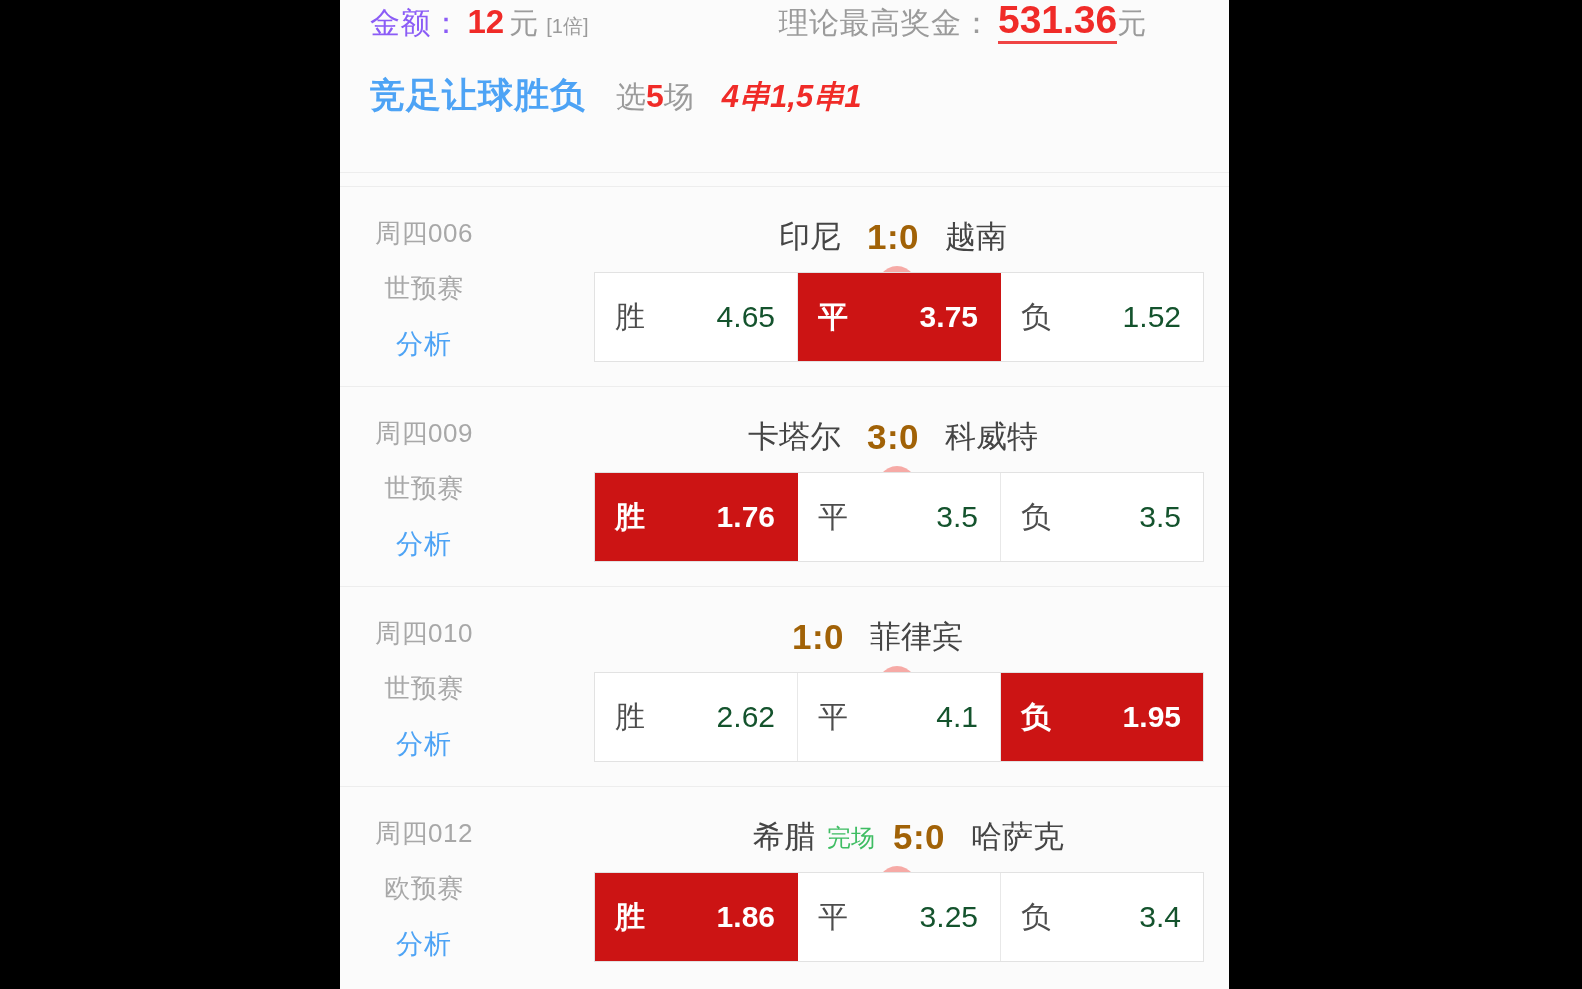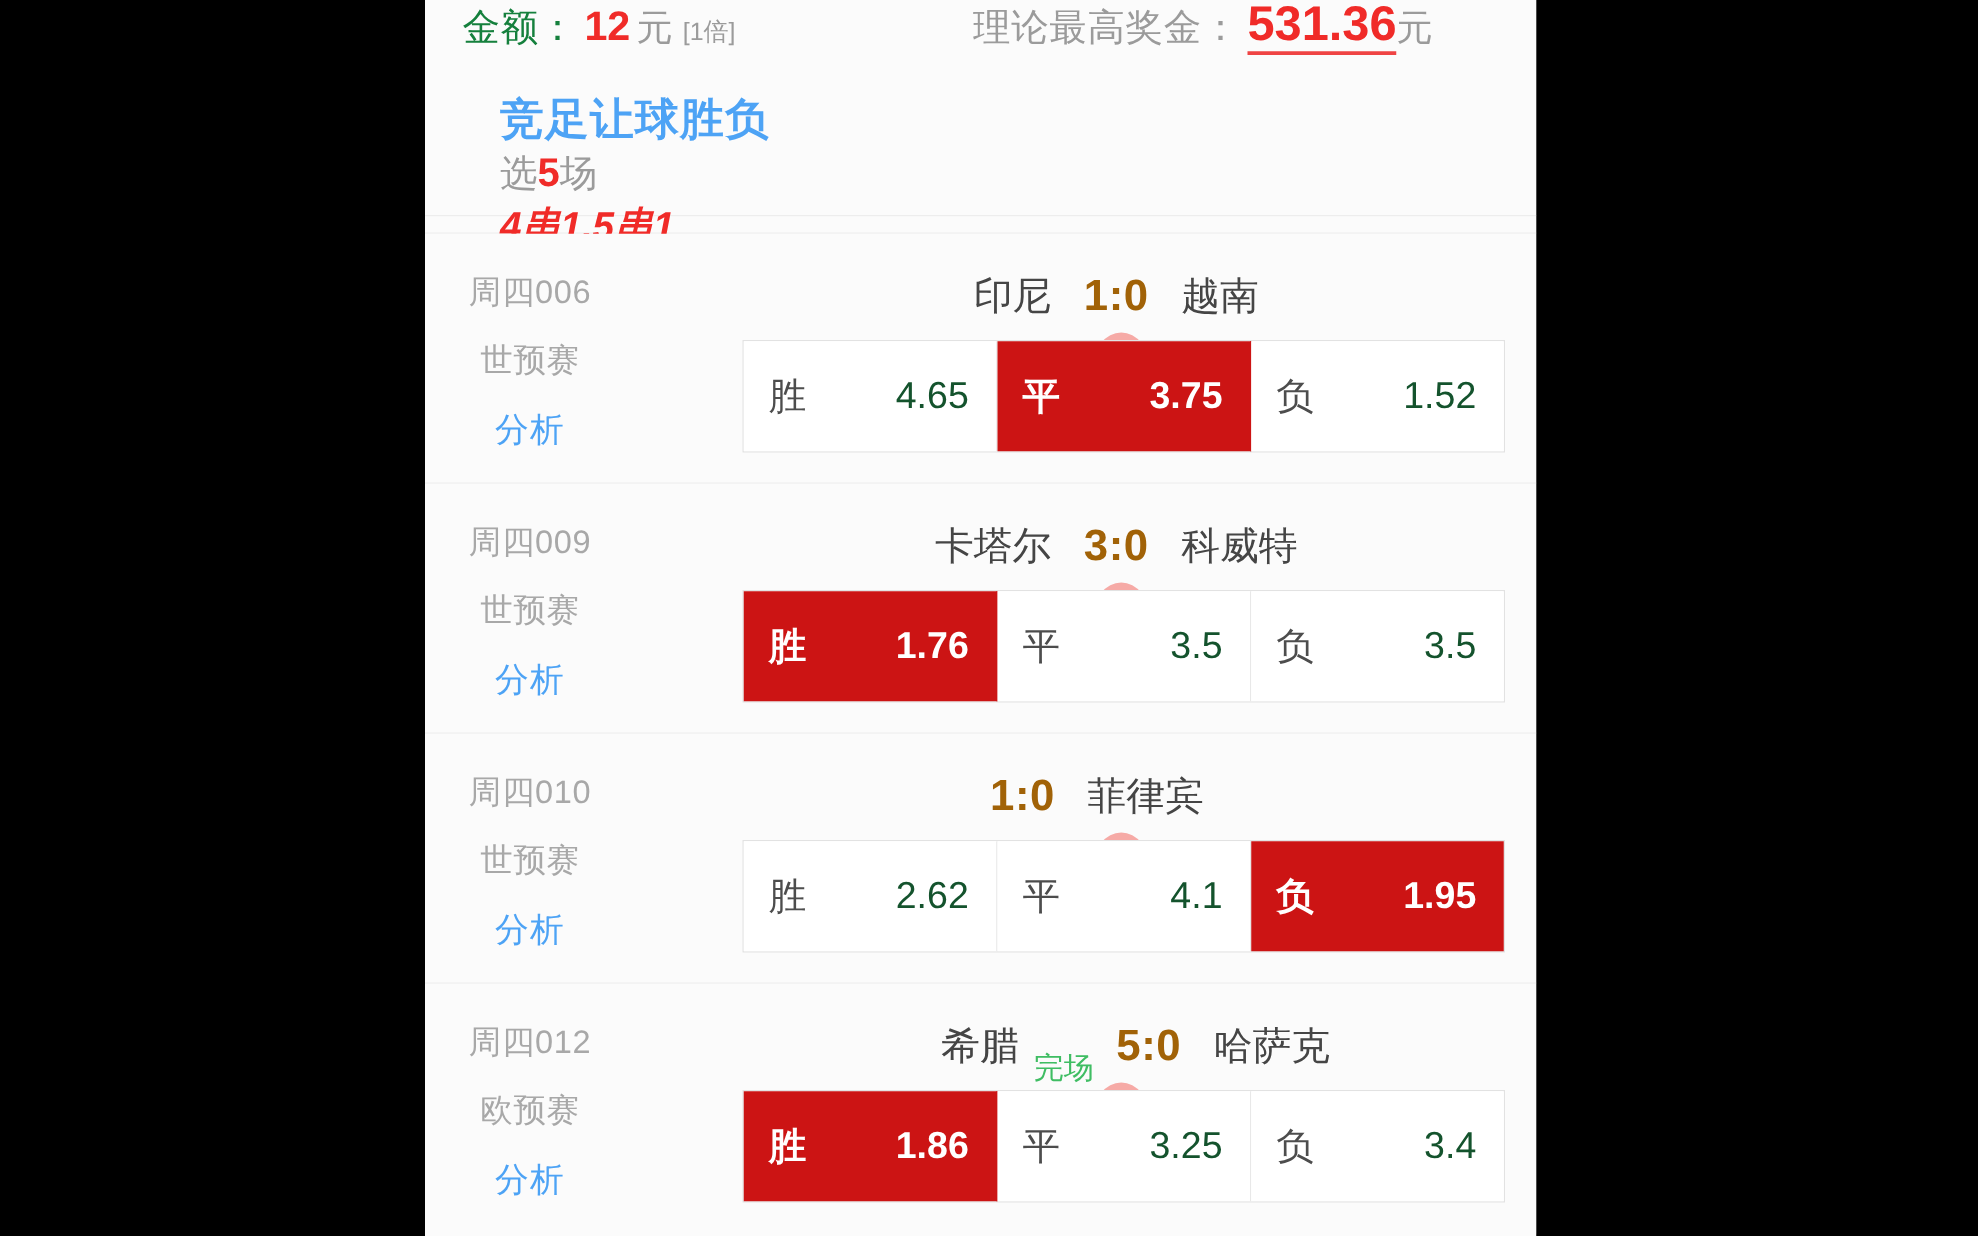--- a/index.html
+++ b/index.html
@@ -37,21 +37,21 @@
   }
   .amount-row {
     display: flex;
     align-items: baseline;
     height: 72px;
     padding-left: 30px;
     box-sizing: border-box;
   }
   .amt-label {
     font-size: 30px;
-    color: #15803d;
+    color: #8b5cf6;
     letter-spacing: 0.5px;
   }
   .amt-value {
     font-size: 33px;
     color: #f02b28;
     font-weight: bold;
     margin-left: 6px;
   }
   .amt-unit {
     font-size: 29px;
@@ -85,21 +85,20 @@
     font-size: 29px;
     color: #9b9b9b;
   }
 
   .play-row {
     display: flex;
     align-items: baseline;
     height: 100px;
     padding-left: 30px;
     box-sizing: border-box;
-    flex-direction: column;
   }
   .play-type {
     font-size: 35px;
     color: #4da3f5;
     font-weight: bold;
     letter-spacing: 1px;
   }
   .play-count {
     font-size: 30px;
     color: #9b9b9b;
@@ -187,21 +186,21 @@
     color: #454545;
     text-align: left;
     min-width: 150px;
   }
   .status-tag {
     font-size: 24px;
     color: #3fbd63;
     margin: 0 12px;
     align-self: center;
     position: relative;
-    top: 17px;
+    top: 1px;
   }
   .score {
     font-size: 35px;
     color: #a16207;
     font-weight: bold;
     margin: 0 26px;
     letter-spacing: 0.5px;
   }
   .score.with-tag { margin-left: 6px; }
 

